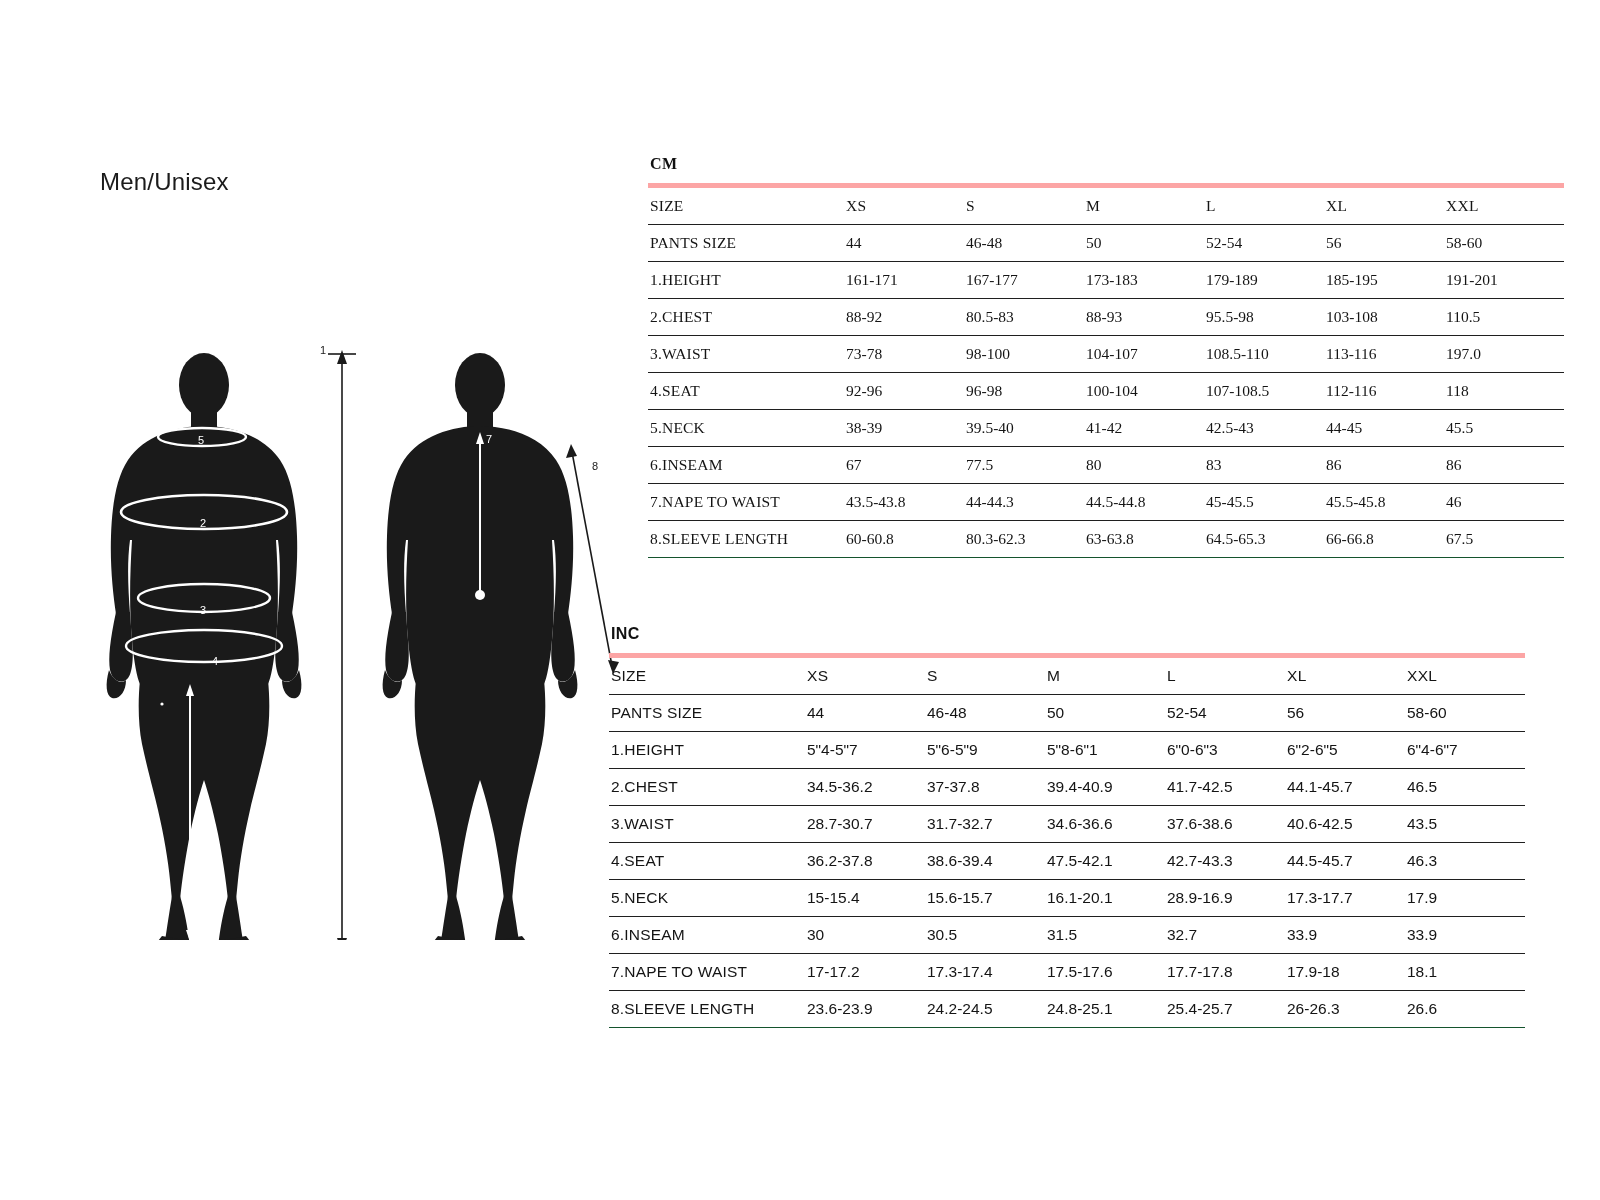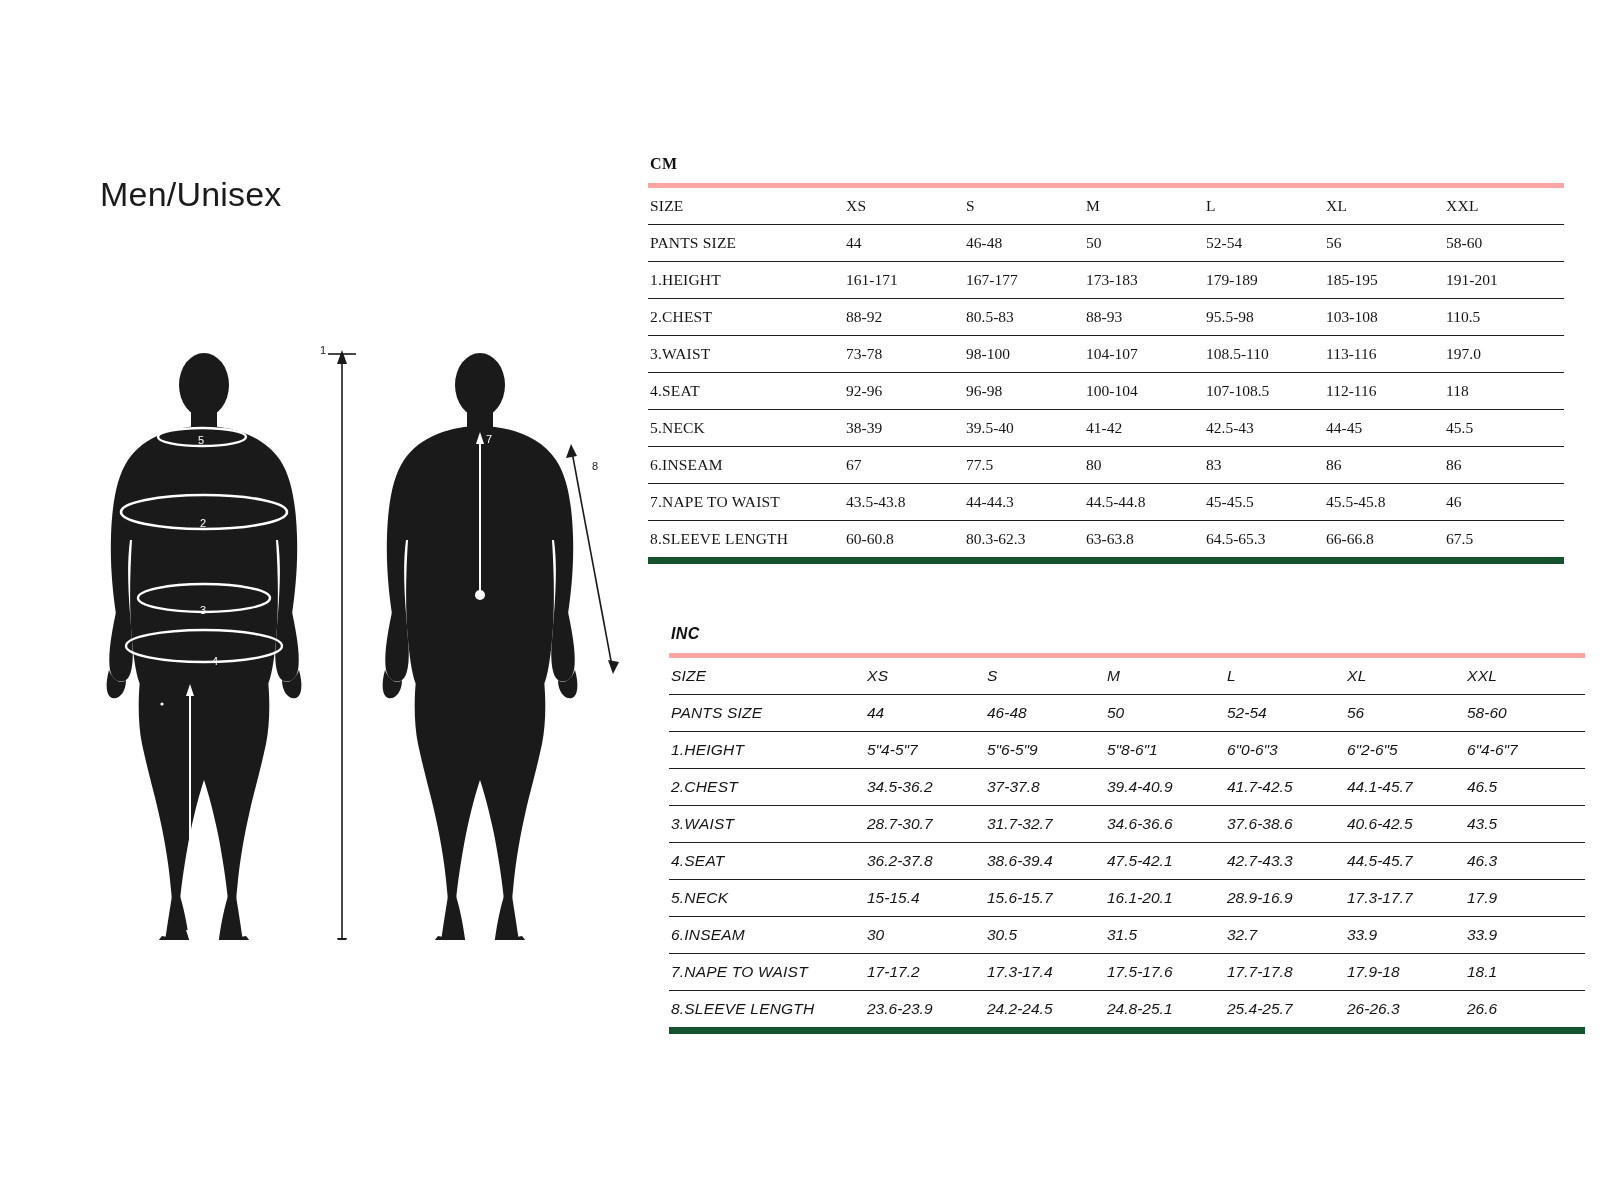--- a/index.html
+++ b/index.html
@@ -19,21 +19,21 @@
     position: relative;
     width: 1600px;
     height: 1200px;
   }
 
   
   .page-title {
     position: absolute;
     left: 100px;
     top: 152px;
-    font-size: 34px;
+    font-size: 24px;
     font-weight: 400;
     letter-spacing: 0.2px;
     color: #1b1b1b;
   }
 
   
   .figures {
     position: absolute;
     left: 80px;
     top: 340px;
@@ -43,21 +43,21 @@
   .figure-svg {
     display: block;
   }
 
   
   .table-block {
     position: absolute;
     width: 830px;
   }
   #cm-block { left: 648px; top: 155px; font-family: Liberation Serif, serif; }
-  #inc-block { left: 669px; top: 625px; font-style: italic; }
+  #inc-block { left: 609px; top: 625px; }
 
   .unit-label {
     font-size: 16px;
     font-weight: bold;
     letter-spacing: 0.4px;
     color: #111;
     margin: 0 0 10px 2px;
   }
   table.size-table {
     border-collapse: collapse;
@@ -76,21 +76,21 @@
     border-top: 1px solid #1f1f1f;
     vertical-align: middle;
     white-space: nowrap;
   }
   table.size-table thead th {
     border-top: 5px solid #fca5a5;
     border-bottom: none;
     letter-spacing: 0.3px;
   }
   table.size-table tbody tr:last-child td {
-    border-bottom: 7px solid #14532d;
+    border-bottom: 1px solid #14532d;
   }
   table.size-table td.lbl,
   table.size-table th.lbl {
     letter-spacing: 0.2px;
   }
 
   
   .svg-num {
     font-family: "Liberation Sans", sans-serif;
     font-size: 11px;

